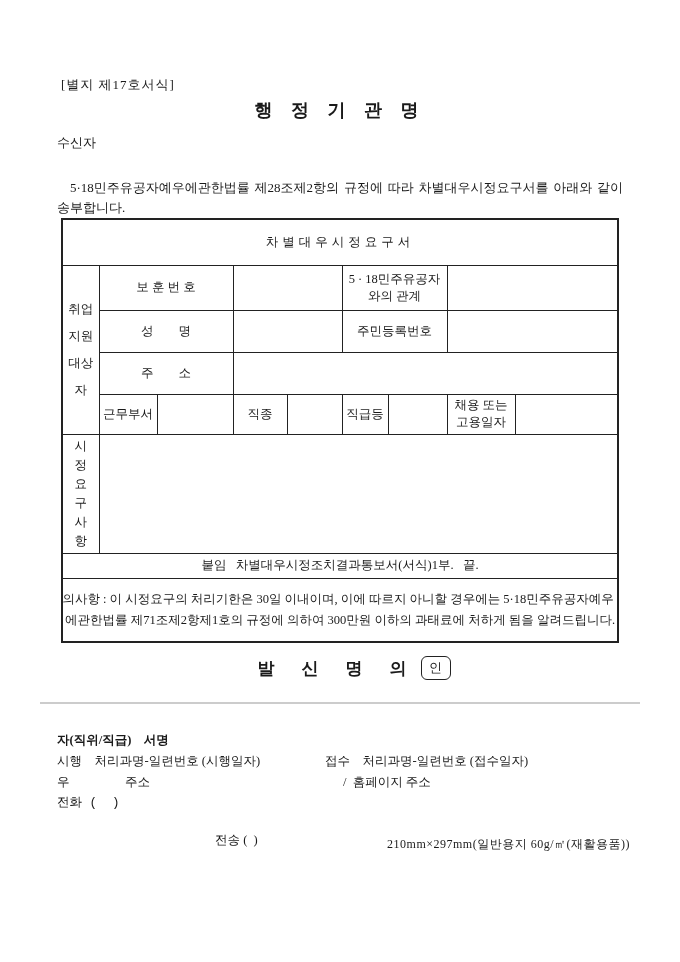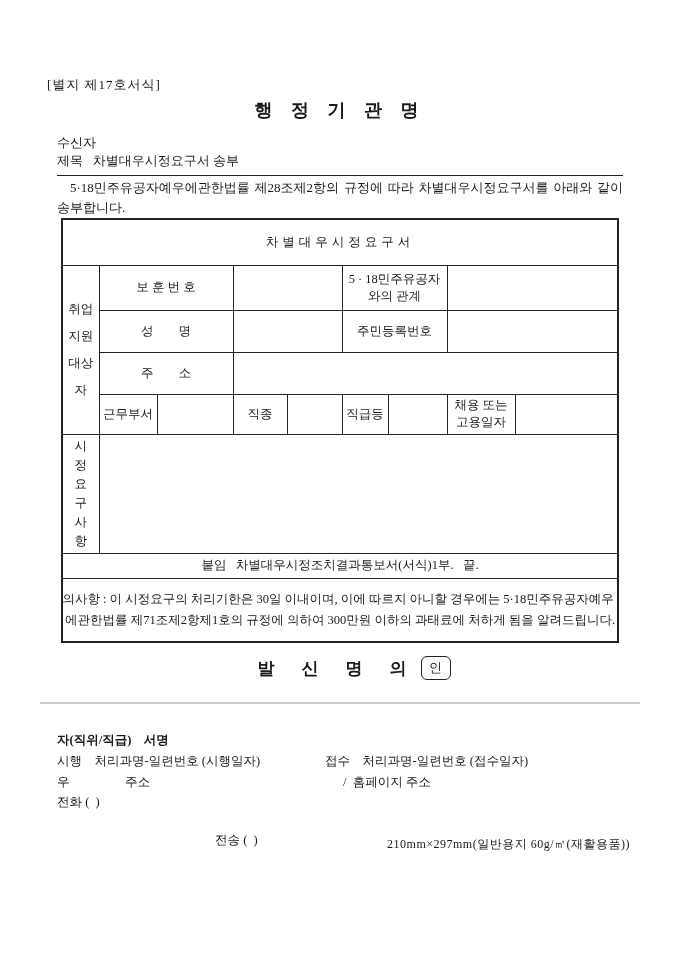--- a/index.html
+++ b/index.html
@@ -5,21 +5,21 @@
   html,body { margin:0; padding:0; background:#e8e8e8; }
   .page {
     position:relative;
     width:680px; height:962px;
     background:#ffffff;
     font-family:"Liberation Serif","DejaVu Serif",serif;
     color:#1a1a1a;
     margin:0 auto;
     overflow:hidden;
   }
-  .form-tag { position:absolute; left:47px; top:76px; font-size:13px; letter-spacing:1px; }
+  .form-tag { position:absolute; left:61px; top:76px; font-size:13px; letter-spacing:1px; }
   .agency-name { position:absolute; top:98px; left:0; width:100%; text-align:center;
                  font-size:18px; font-weight:bold; letter-spacing:7px; white-space:pre; }
   .recipient { position:absolute; left:57px; top:134px; font-size:13px; }
   .subject { position:absolute; left:57px; top:152px; width:566px; font-size:13px;
              border-bottom:1.5px solid #222; padding-bottom:5px; white-space:pre; }
   .body-par { position:absolute; left:57px; top:178px; width:566px; font-size:13px;
               line-height:20px; text-align:justify; text-indent:13px; }
 
   table.main-table { position:absolute; left:61px; top:218px; width:557px;
                      border-collapse:collapse; table-layout:fixed;
@@ -54,34 +54,33 @@
              border-top:2px solid #cccccc; }
 
   .f-text { position:absolute; font-size:12.5px; white-space:pre; }
   .f-l1  { left:57px;  top:711px; }
   .f-l2  { left:57px;  top:732px;font-weight:bold; }
   .f-l3a { left:57px;  top:753px; }
   .f-l3b { left:325px; top:753px; }
   .f-l4a { left:57px;  top:774px; }
   .f-l4b { left:125px; top:774px; }
   .f-l4c { left:343px; top:774px; }
-  .f-l5a { left:57px;  top:794px; }
+  .f-l5a { left:57px;  top:794px;font-family:Liberation Mono, monospace; }
   .f-l5b { left:215px; top:794px;margin-top:38px; }
   .f-l5c { left:332px; top:794px; }
   .paper-spec { position:absolute; top:836px; right:50px; font-size:12px; letter-spacing:0.5px; }
 </style>
 </head>
 <body>
 
 <div class="page">
 
   <div class="form-tag">[별지 제17호서식]</div>
   <div class="agency-name">행 정 기 관 명</div>
   <div class="recipient">수신자</div>
-  <div class="subject">제목   차별대우시정요구서 송부</div>
   <div class="body-par">5·18민주유공자예우에관한법률 제28조제2항의 규정에 따라 차별대우시정요구서를 아래와 같이 송부합니다.</div>
 
   <table class="main-table">
     <colgroup>
       <col style="width:37px">
         <col style="width:58px">
         <col style="width:76px">
       <col style="width:54px">
         <col style="width:55px">
         <col style="width:46px">

